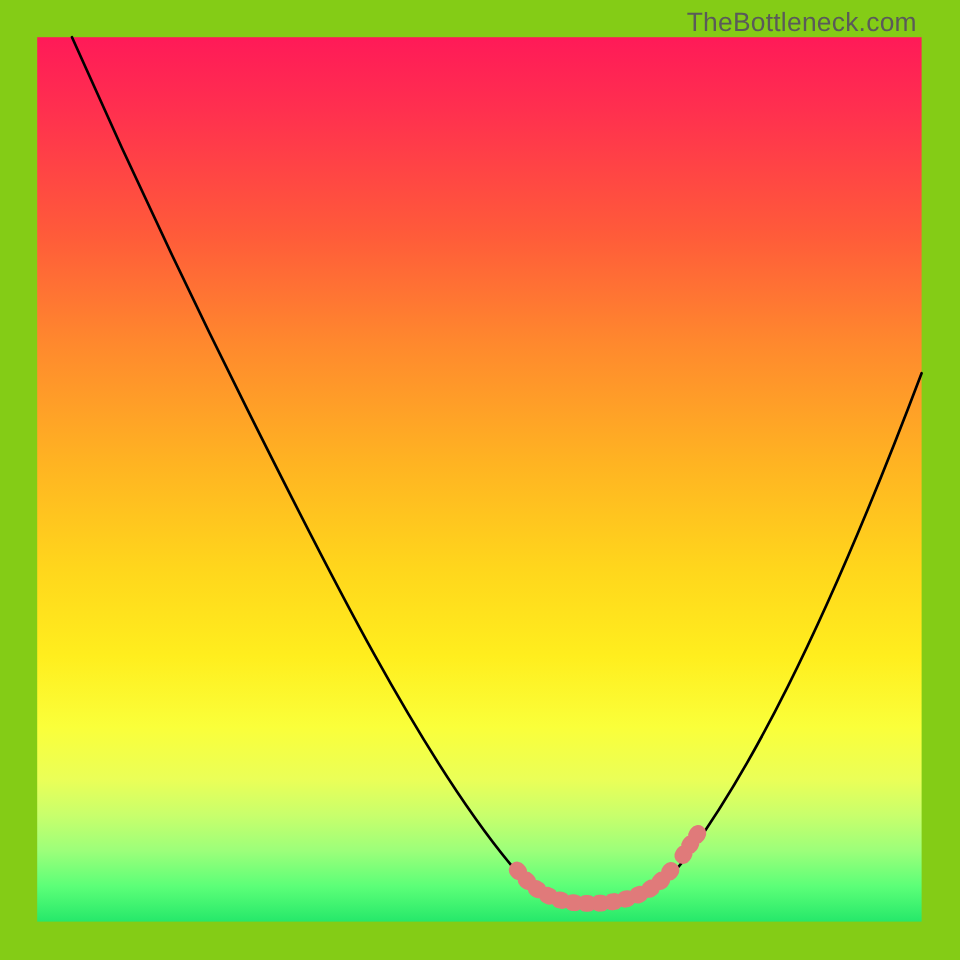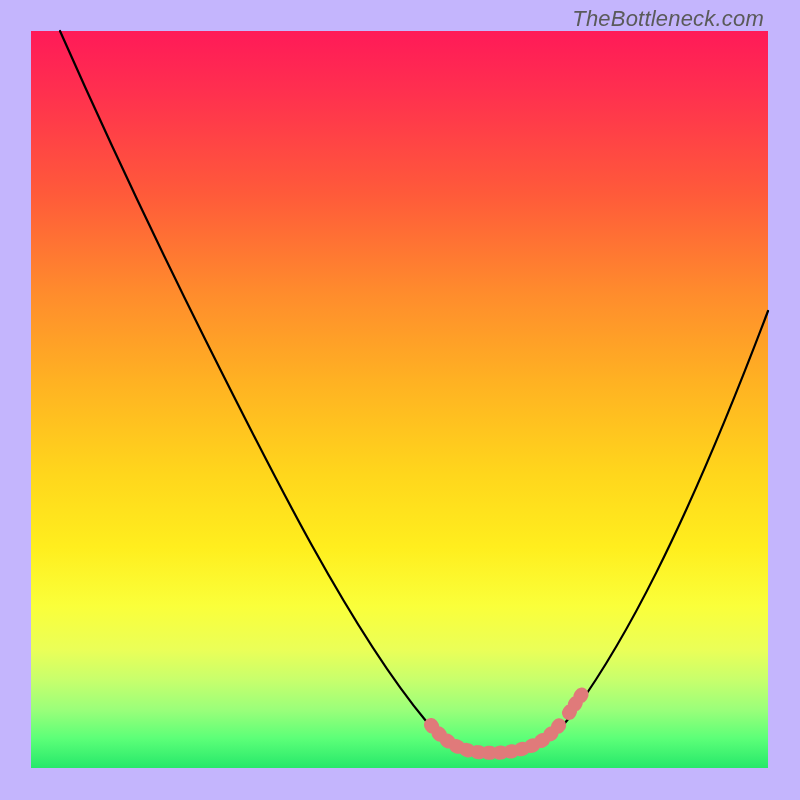--- a/index.html
+++ b/index.html
@@ -8,22 +8,21 @@
     width: 800px;
     height: 800px;
     background: #000;
     overflow: hidden;
     font-family: Arial, Helvetica, sans-serif;
   }
   .frame {
     position: absolute;
     left: 0; top: 0;
     width: 800px; height: 800px;
-    background: #c4b5fd;
-    font-style: italic;
+    background: #84cc16;
   }
   .plot-area {
     position: absolute;
     left: 31px;
     top: 31px;
     width: 737px;
     height: 737px;
     
     background: linear-gradient(
       to bottom,

